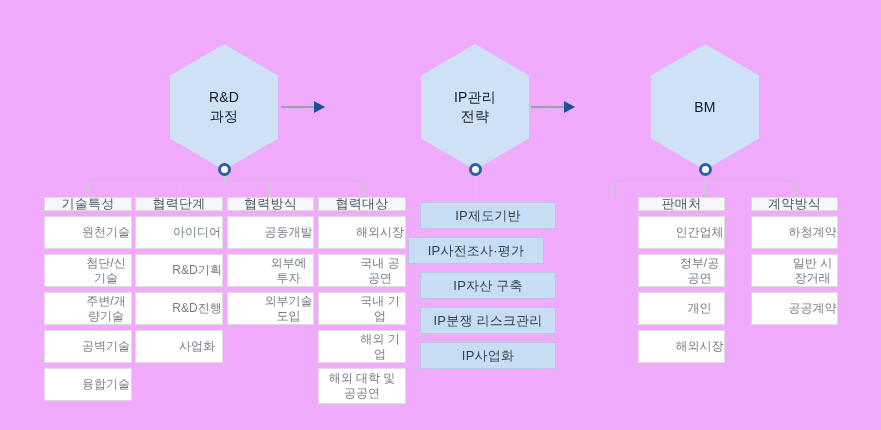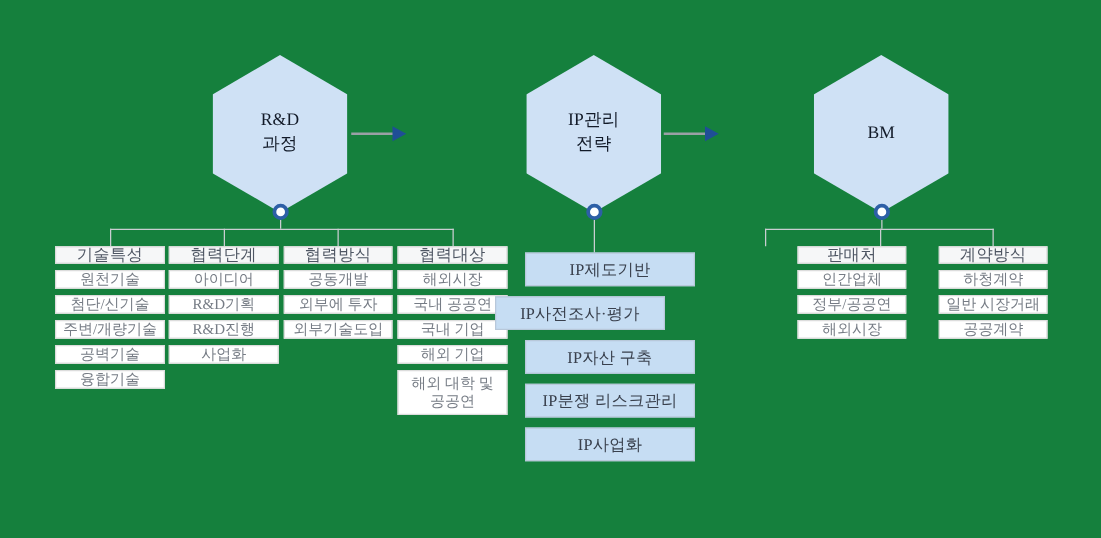--- a/index.html
+++ b/index.html
@@ -1,18 +1,18 @@
 <!DOCTYPE html>
 <html><head>
 <meta charset="utf-8">
 <style>
   html,body{margin:0;padding:0;background:#fff;}
   .canvas{
-    position:relative;width:881px;height:430px;background:#15803d;overflow:hidden;
-    font-family:Liberation Serif, serif;
+    position:relative;width:881px;height:430px;background:#f0abfc;overflow:hidden;
+    font-family:Liberation Sans, sans-serif;
   }
   .hex{
     position:absolute;top:44px;width:108px;height:126px;background:#cfe1f5;
     clip-path:polygon(50% 0,100% 25%,100% 75%,50% 100%,0 75%,0 25%);
     display:flex;align-items:center;justify-content:center;
   }
   .hex-label{
     text-align:center;font-size:14px;line-height:1.35;color:#121a28;font-weight:500;
     letter-spacing:.2px;
   }
@@ -27,23 +27,23 @@
     border-left:11px solid #1f4e96;
   }
   .tline{position:absolute;background:#c9cdd1;}
   .col{position:absolute;}
   .hdr{
     box-sizing:border-box;height:14px;background:#f6f7f8;border:1px solid #dcdcdc;
     display:flex;align-items:center;justify-content:center;
     font-size:13px;color:#4e5663;font-weight:500;letter-spacing:.3px;
   }
   .item{
-    box-sizing:border-box;height:15px;margin-top:5px;background:#ffffff;border:1px solid #dcdcdc;
+    box-sizing:border-box;height:33px;margin-top:5px;background:#ffffff;border:1px solid #dcdcdc;
     display:flex;align-items:center;justify-content:center;
-    font-size:12px;color:#767c85;text-align:center;line-height:1.25;
+    font-size:12px;color:#767c85;text-align:center;line-height:1.25;padding-left:36px;
   }
   .item.tall{height:36px;padding:15px 4px;}
   .ip-box{
     position:absolute;box-sizing:border-box;width:136px;height:27px;
     background:#c6ddf3;border:1px solid #b8c8da;
     display:flex;align-items:center;justify-content:center;
     font-size:13px;color:#39404d;letter-spacing:.2px;
   }
 </style>
 </head>
@@ -120,30 +120,31 @@
   <div class="col" style="left:318px;top:197px;width:88px">
     <div class="hdr">협력대상</div>
     <div class="item">해외시장</div>
     <div class="item">국내 공공연</div>
     <div class="item">국내 기업</div>
     <div class="item">해외 기업</div>
     <div class="item tall">해외 대학 및 공공연</div>
   </div>
 
   <div class="ip-box" style="left:420px;top:202px">IP제도기반</div>
-  <div class="ip-box" style="left:396px;top:237px">IP사전조사·평가</div>
+  <div class="ip-box" style="left:408px;top:237px">IP사전조사·평가</div>
   <div class="ip-box" style="left:420px;top:272px">IP자산 구축</div>
   <div class="ip-box" style="left:420px;top:307px">IP분쟁 리스크관리</div>
   <div class="ip-box" style="left:420px;top:342px">IP사업화</div>
 
 
   <div class="col" style="left:638px;top:197px;width:87px">
     <div class="hdr">판매처</div>
     <div class="item">인간업체</div>
     <div class="item">정부/공공연</div>
+    <div class="item">개인</div>
     <div class="item">해외시장</div>
   </div>
 
   <div class="col" style="left:751px;top:197px;width:87px">
     <div class="hdr">계약방식</div>
     <div class="item">하청계약</div>
     <div class="item">일반 시장거래</div>
     <div class="item">공공계약</div>
   </div>
 

